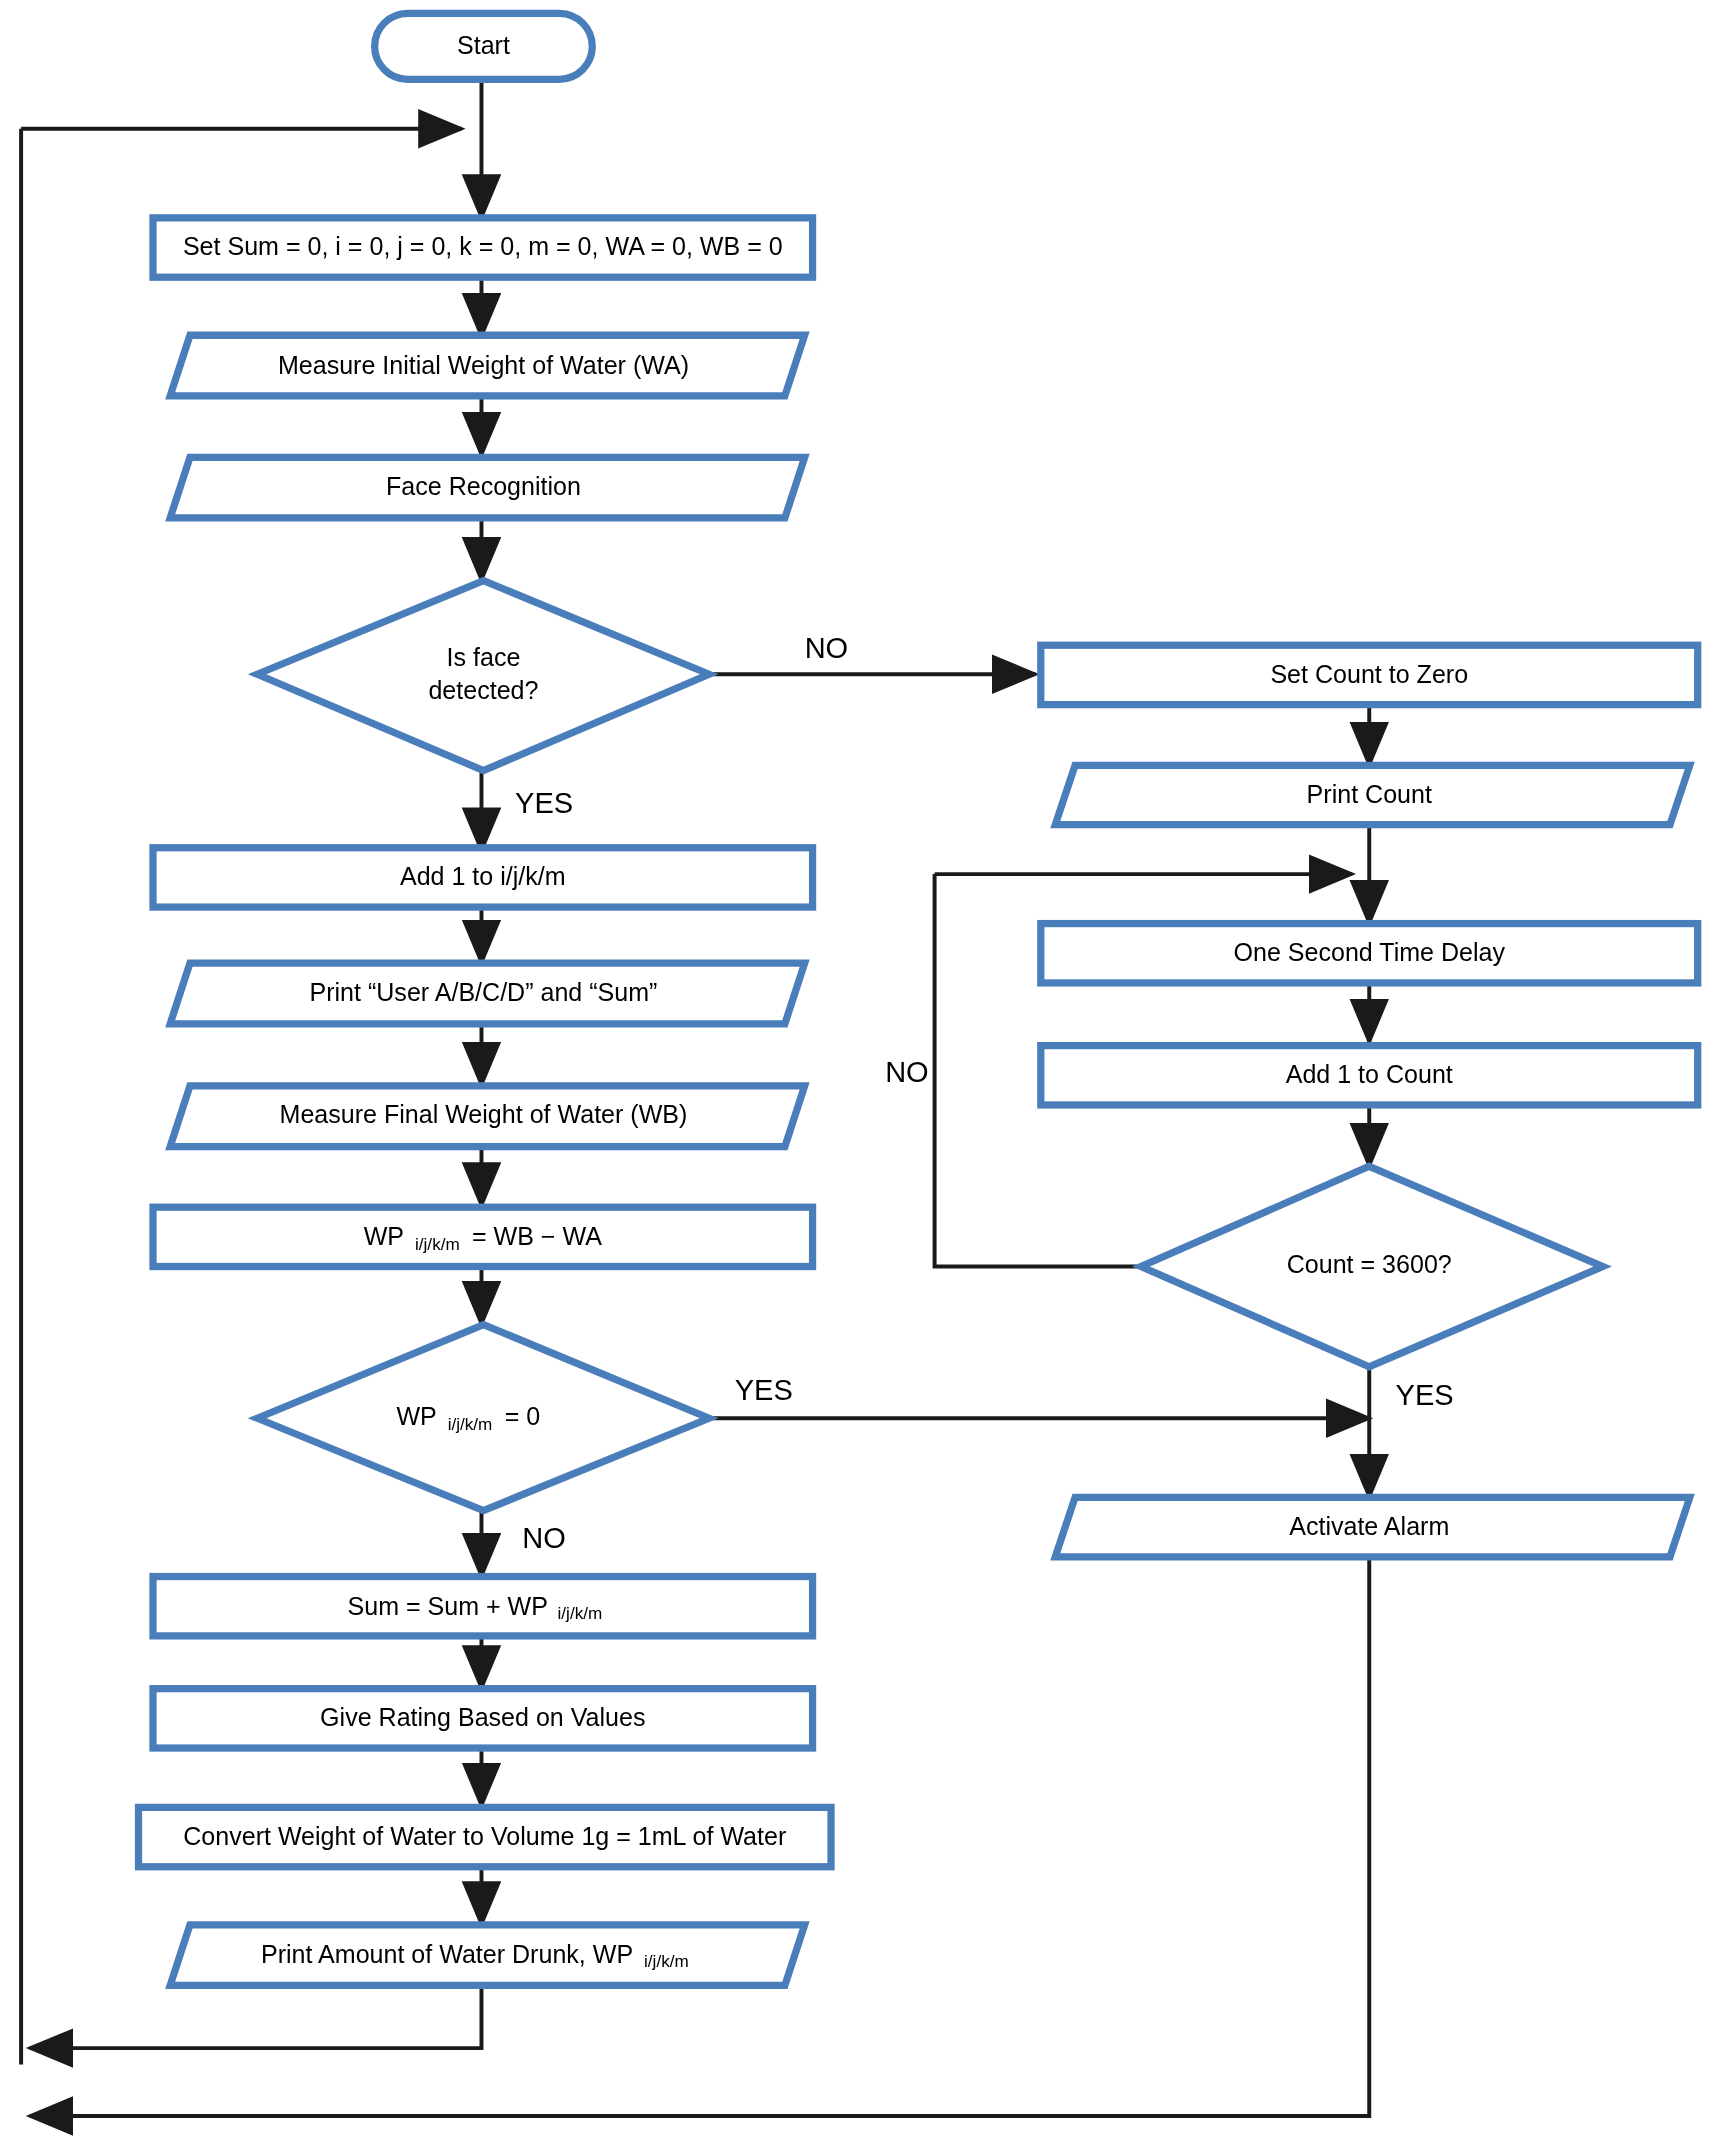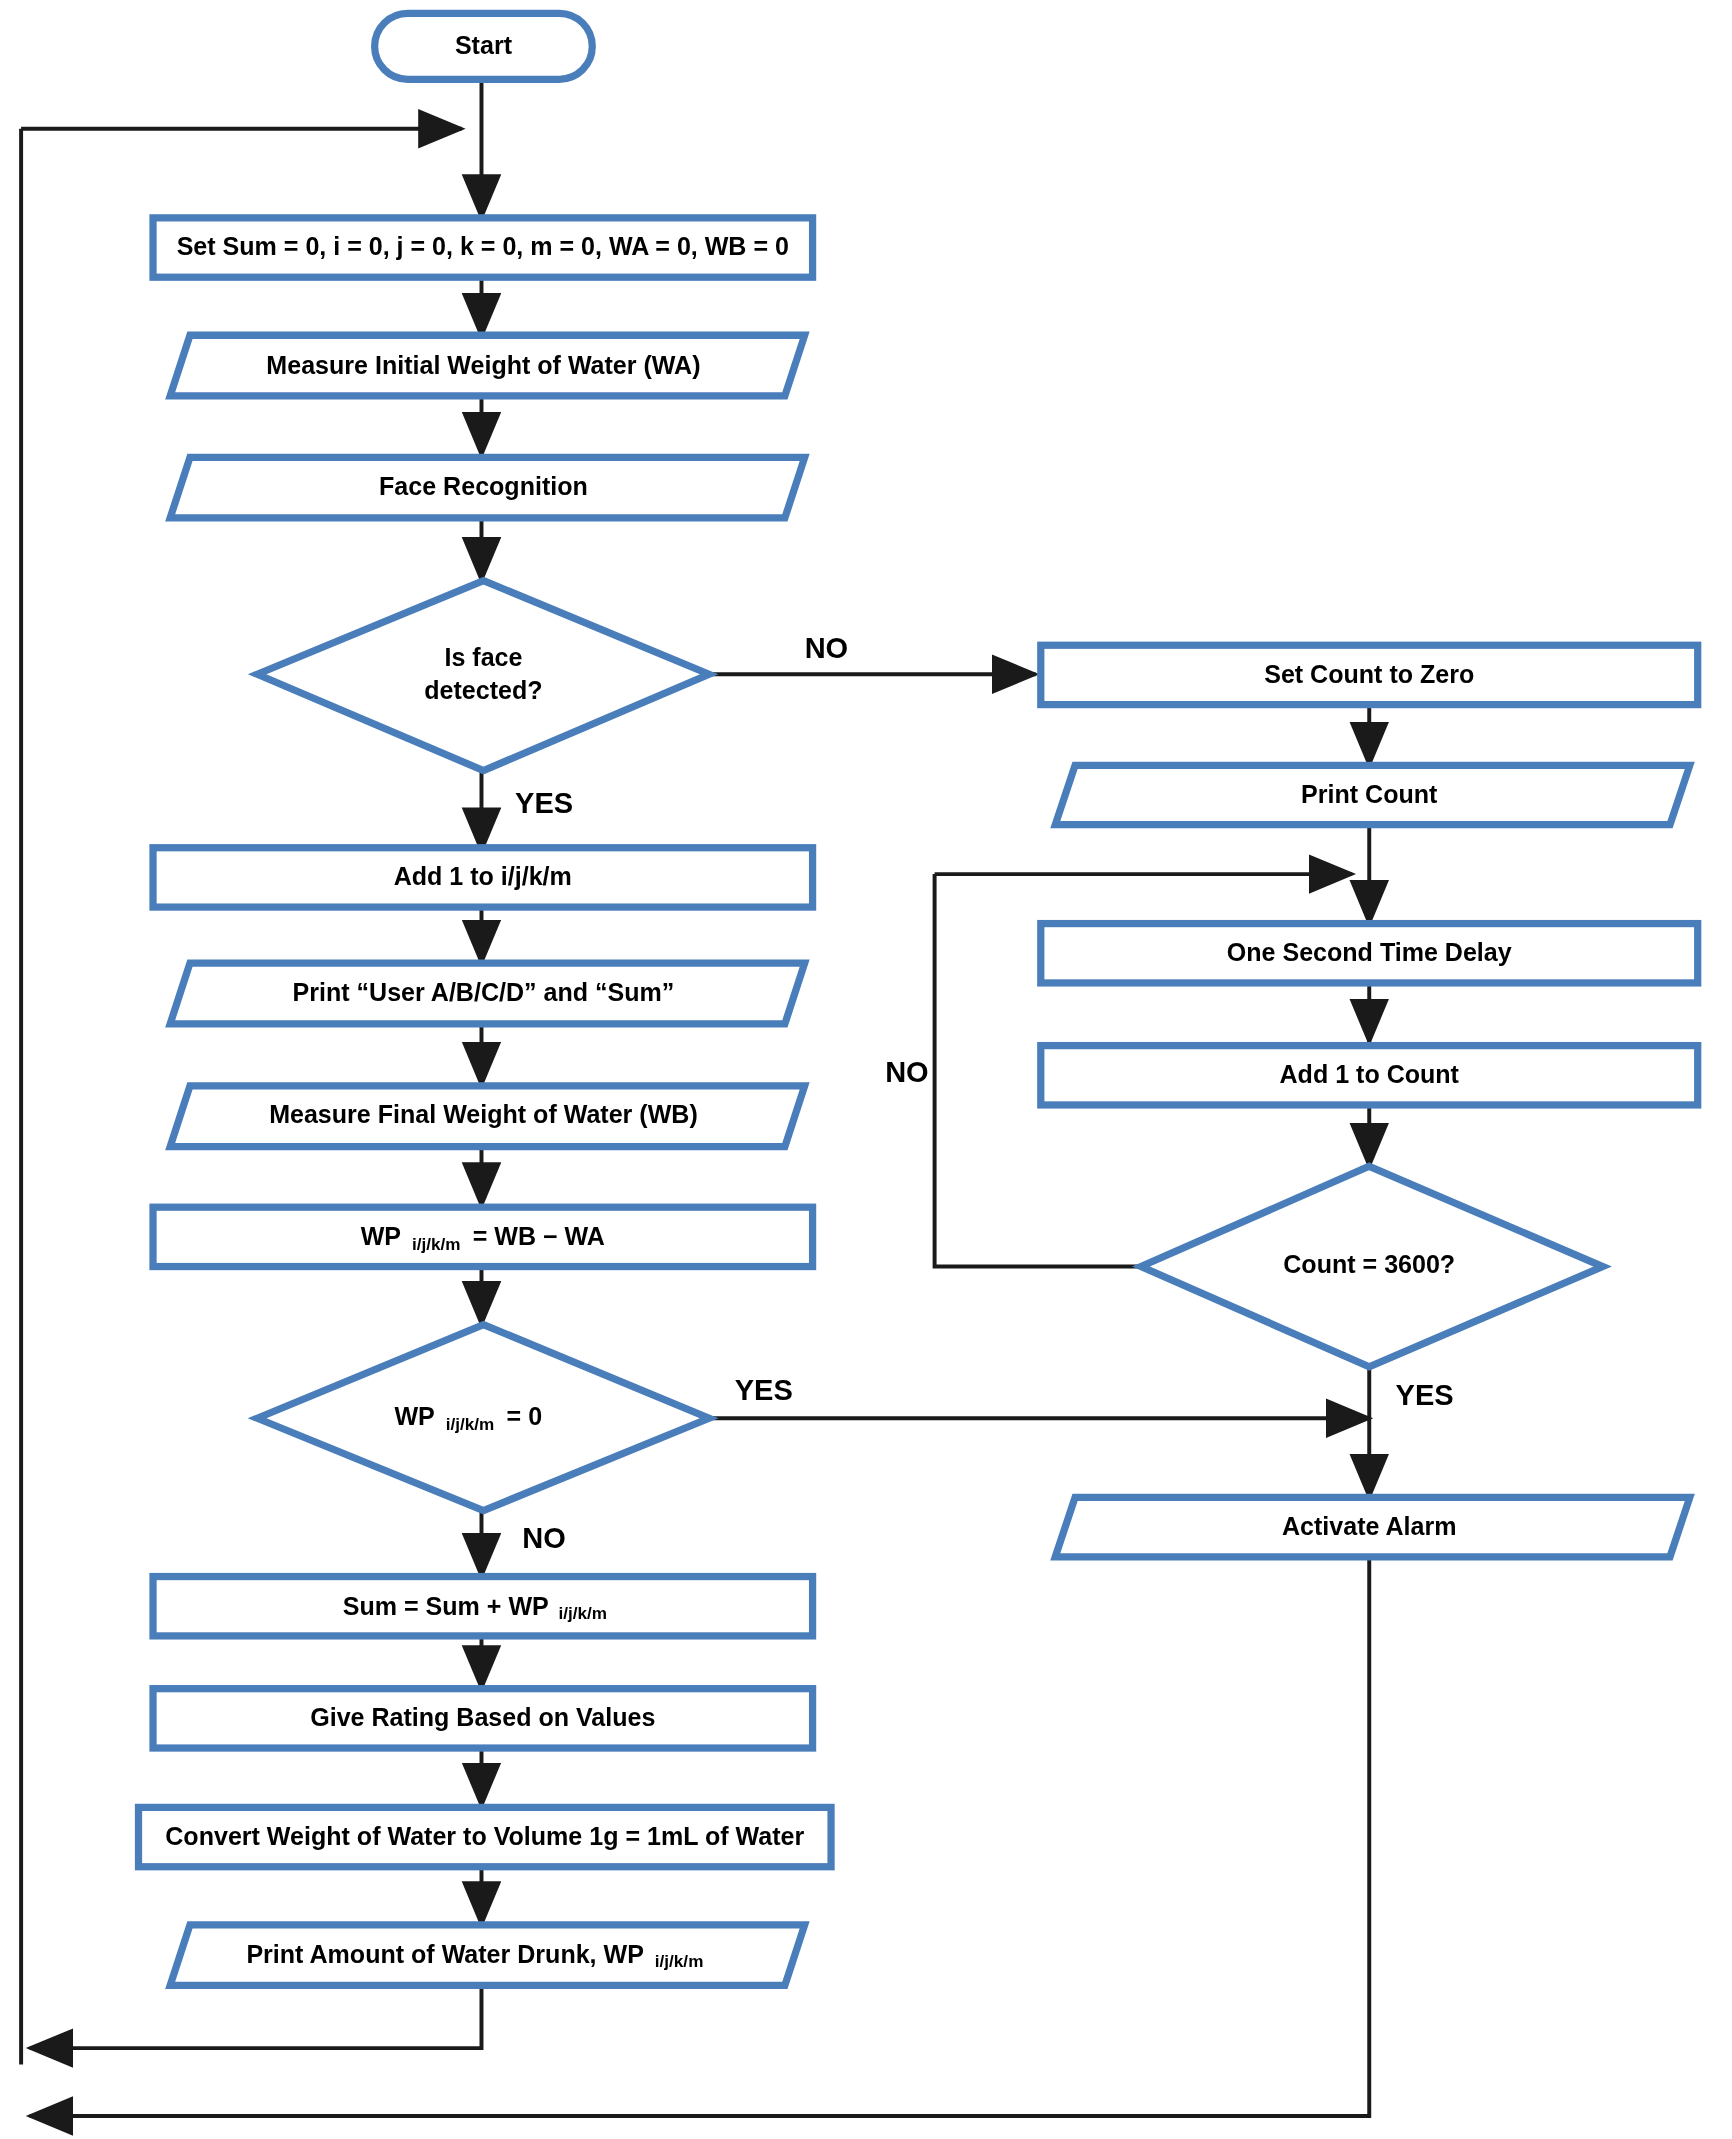--- a/index.html
+++ b/index.html
@@ -9,21 +9,20 @@
   }
   body {
     font-family: "Liberation Sans", sans-serif;
   }
   #flowchart-root {
     position: relative;
     width: 1732px;
     height: 2140px;
     background: #ffffff;
     overflow: hidden;
-    font-weight: bold;
   }
   svg.fc {
     position: absolute;
     top: 0;
     left: 0;
     width: 1732px;
     height: 2140px;
   }
   .node-stroke { stroke: #4A7EBB; stroke-width: 11; fill: #ffffff; }
   .conn { stroke: #1a1a1a; stroke-width: 6; fill: none; }

